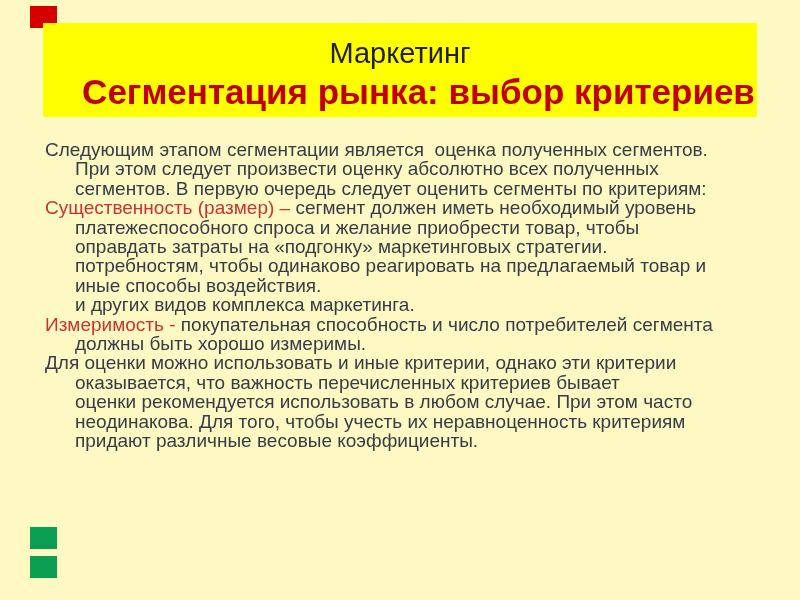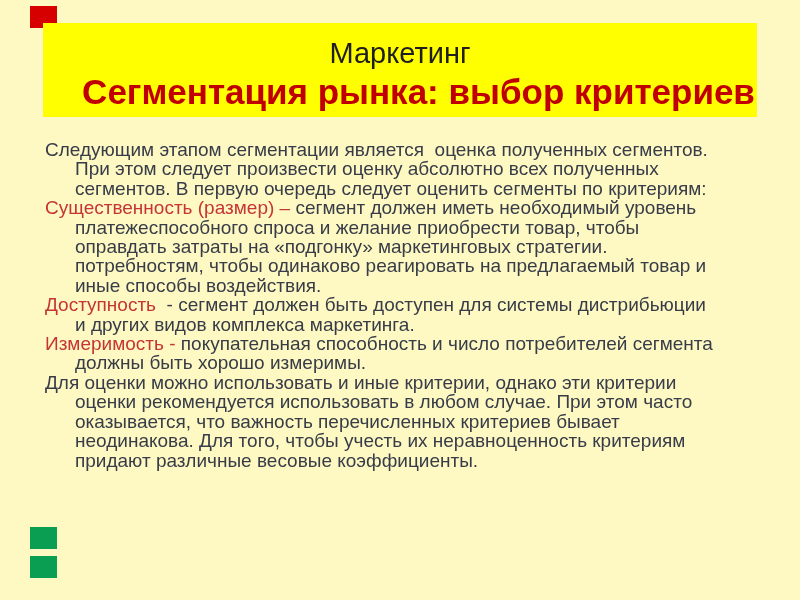--- a/index.html
+++ b/index.html
@@ -70,27 +70,26 @@
 
   <div class="bodytext" id="body-lines">
       <div class="line"><span class="seg-normal">Следующим этапом сегментации является  оценка полученных сегментов.</span></div>
       <div class="line indent"><span class="seg-normal">При этом следует произвести оценку абсолютно всех полученных</span></div>
       <div class="line indent"><span class="seg-normal">сегментов. В первую очередь следует оценить сегменты по критериям:</span></div>
       <div class="line"><span class="seg-red">Существенность (размер) – </span><span class="seg-normal">сегмент должен иметь необходимый уровень</span></div>
       <div class="line indent"><span class="seg-normal">платежеспособного спроса и желание приобрести товар, чтобы</span></div>
       <div class="line indent"><span class="seg-normal">оправдать затраты на «подгонку» маркетинговых стратегии.</span></div>
       <div class="line indent"><span class="seg-normal">потребностям, чтобы одинаково реагировать на предлагаемый товар и</span></div>
       <div class="line indent"><span class="seg-normal">иные способы воздействия.</span></div>
-      <div class="line"><span class="seg-red">Доступность </span><span class="seg-normal"> - сегмент должен быть доступен для системы дистрибьюции</span></div>
       <div class="line indent"><span class="seg-normal">и других видов комплекса маркетинга.</span></div>
       <div class="line"><span class="seg-red">Измеримость - </span><span class="seg-normal">покупательная способность и число потребителей сегмента</span></div>
       <div class="line indent"><span class="seg-normal">должны быть хорошо измеримы.</span></div>
       <div class="line"><span class="seg-normal">Для оценки можно использовать и иные критерии, однако эти критерии</span></div>
+      <div class="line indent"><span class="seg-normal">оказывается, что важность перечисленных критериев бывает</span></div>
       <div class="line indent"><span class="seg-normal">оценки рекомендуется использовать в любом случае. При этом часто</span></div>
-      <div class="line indent"><span class="seg-normal">оказывается, что важность перечисленных критериев бывает</span></div>
       <div class="line indent"><span class="seg-normal">неодинакова. Для того, чтобы учесть их неравноценность критериям</span></div>
       <div class="line indent"><span class="seg-normal">придают различные весовые коэффициенты.</span></div>
     </div>
 
   <div class="marker marker-bottom-1" style="background: rgb(10, 158, 82);"></div>
   <div class="marker marker-bottom-2" style="background: rgb(10, 158, 82);"></div>
 
 </div>
 
 </body></html>

